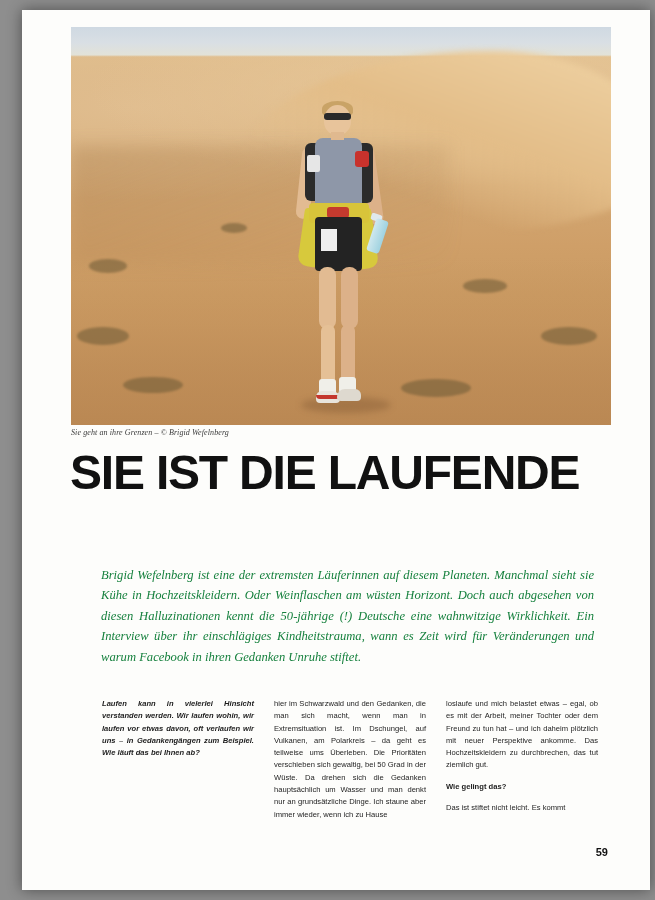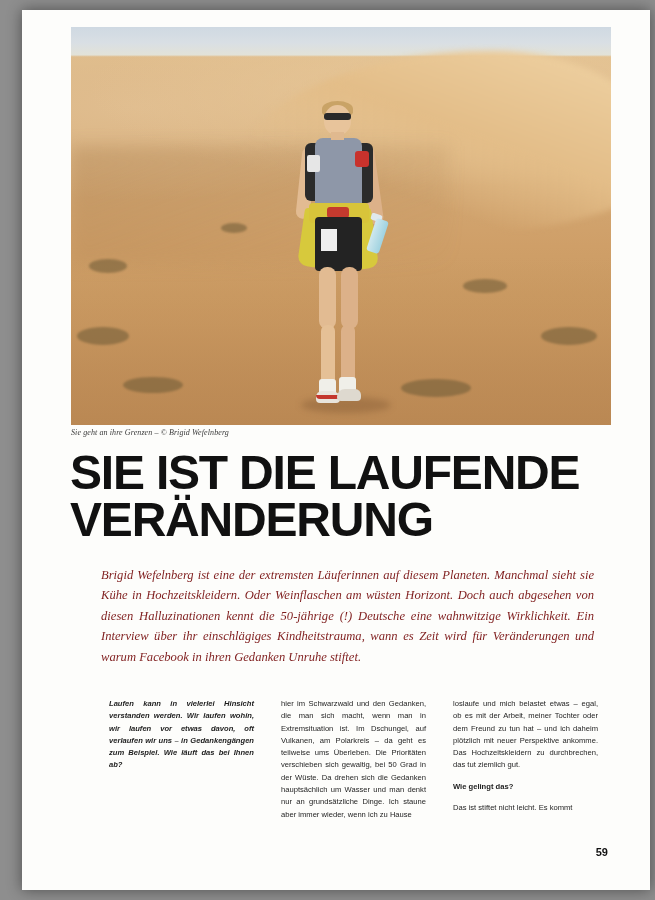--- a/index.html
+++ b/index.html
@@ -139,42 +139,42 @@
   
   .lead {
     position: absolute;
     left: 79px;
     top: 555px;
     width: 493px;
     font-family: "Liberation Serif", serif;
     font-style: italic;
     font-size: 12.6px;
     line-height: 1.62;
-    color: #7f1d1d;
+    color: #15803d;
     text-align: justify;
   }
   
   .cols {
     position: absolute;
     left: 79px;
     top: 688px;
     width: 497px;
     display: flex;
     gap: 19px;
   }
   .col {
     width: 153px;
     font-family: "Liberation Sans", sans-serif;
     font-size: 7.6px;
     line-height: 1.62;
     color: #1d1d1d;
     text-align: justify;
     hyphens: auto;
   }
-  .col p { margin: 0 0 9px 8px; }
+  .col p { margin: 0 0 9px 1px; }
   .q {
     font-weight: bold;
     font-style: italic;
   }
   .qs {
     font-weight: bold;
   }
   .folio {
     position: absolute;
     right: 42px;
@@ -234,21 +234,20 @@
         <div class="r-bottle-cap"></div>
         <div class="r-bottle"></div>
       </div>
     </div>
   </div>
 
   <div class="caption">Sie geht an ihre Grenzen – © Brigid Wefelnberg</div>
 
   <div class="headline">
     <span>SIE IST DIE LAUFENDE</span>
-    <span class="l2">VERÄNDERUNG</span>
   </div>
 
   <div class="lead">Brigid Wefelnberg ist eine der extremsten Läuferinnen auf diesem Planeten. Manchmal sieht sie Kühe in Hochzeitskleidern. Oder Weinflaschen am wüsten Horizont. Doch auch abgesehen von diesen Halluzinationen kennt die 50-jährige (!) Deutsche eine wahnwitzige Wirklichkeit. Ein Interview über ihr einschlägiges Kindheitstrauma, wann es Zeit wird für Veränderungen und warum Facebook in ihren Gedanken Unruhe stiftet.</div>
 
   <div class="cols">
     <div class="col">
       <p class="q">Laufen kann in vielerlei Hinsicht verstanden werden. Wir laufen wohin, wir laufen vor etwas davon, oft verlaufen wir uns – in Gedankengängen zum Beispiel. Wie läuft das bei Ihnen ab?</p>
     </div>
     <div class="col">
       <p>hier im Schwarzwald und den Gedanken, die man sich macht, wenn man in Extremsituation ist. Im Dschungel, auf Vulkanen, am Polarkreis – da geht es teilweise ums Überleben. Die Prioritäten verschieben sich gewaltig, bei 50 Grad in der Wüste. Da drehen sich die Gedanken hauptsächlich um Wasser und man denkt nur an grundsätzliche Dinge. Ich staune aber immer wieder, wenn ich zu Hause</p>

